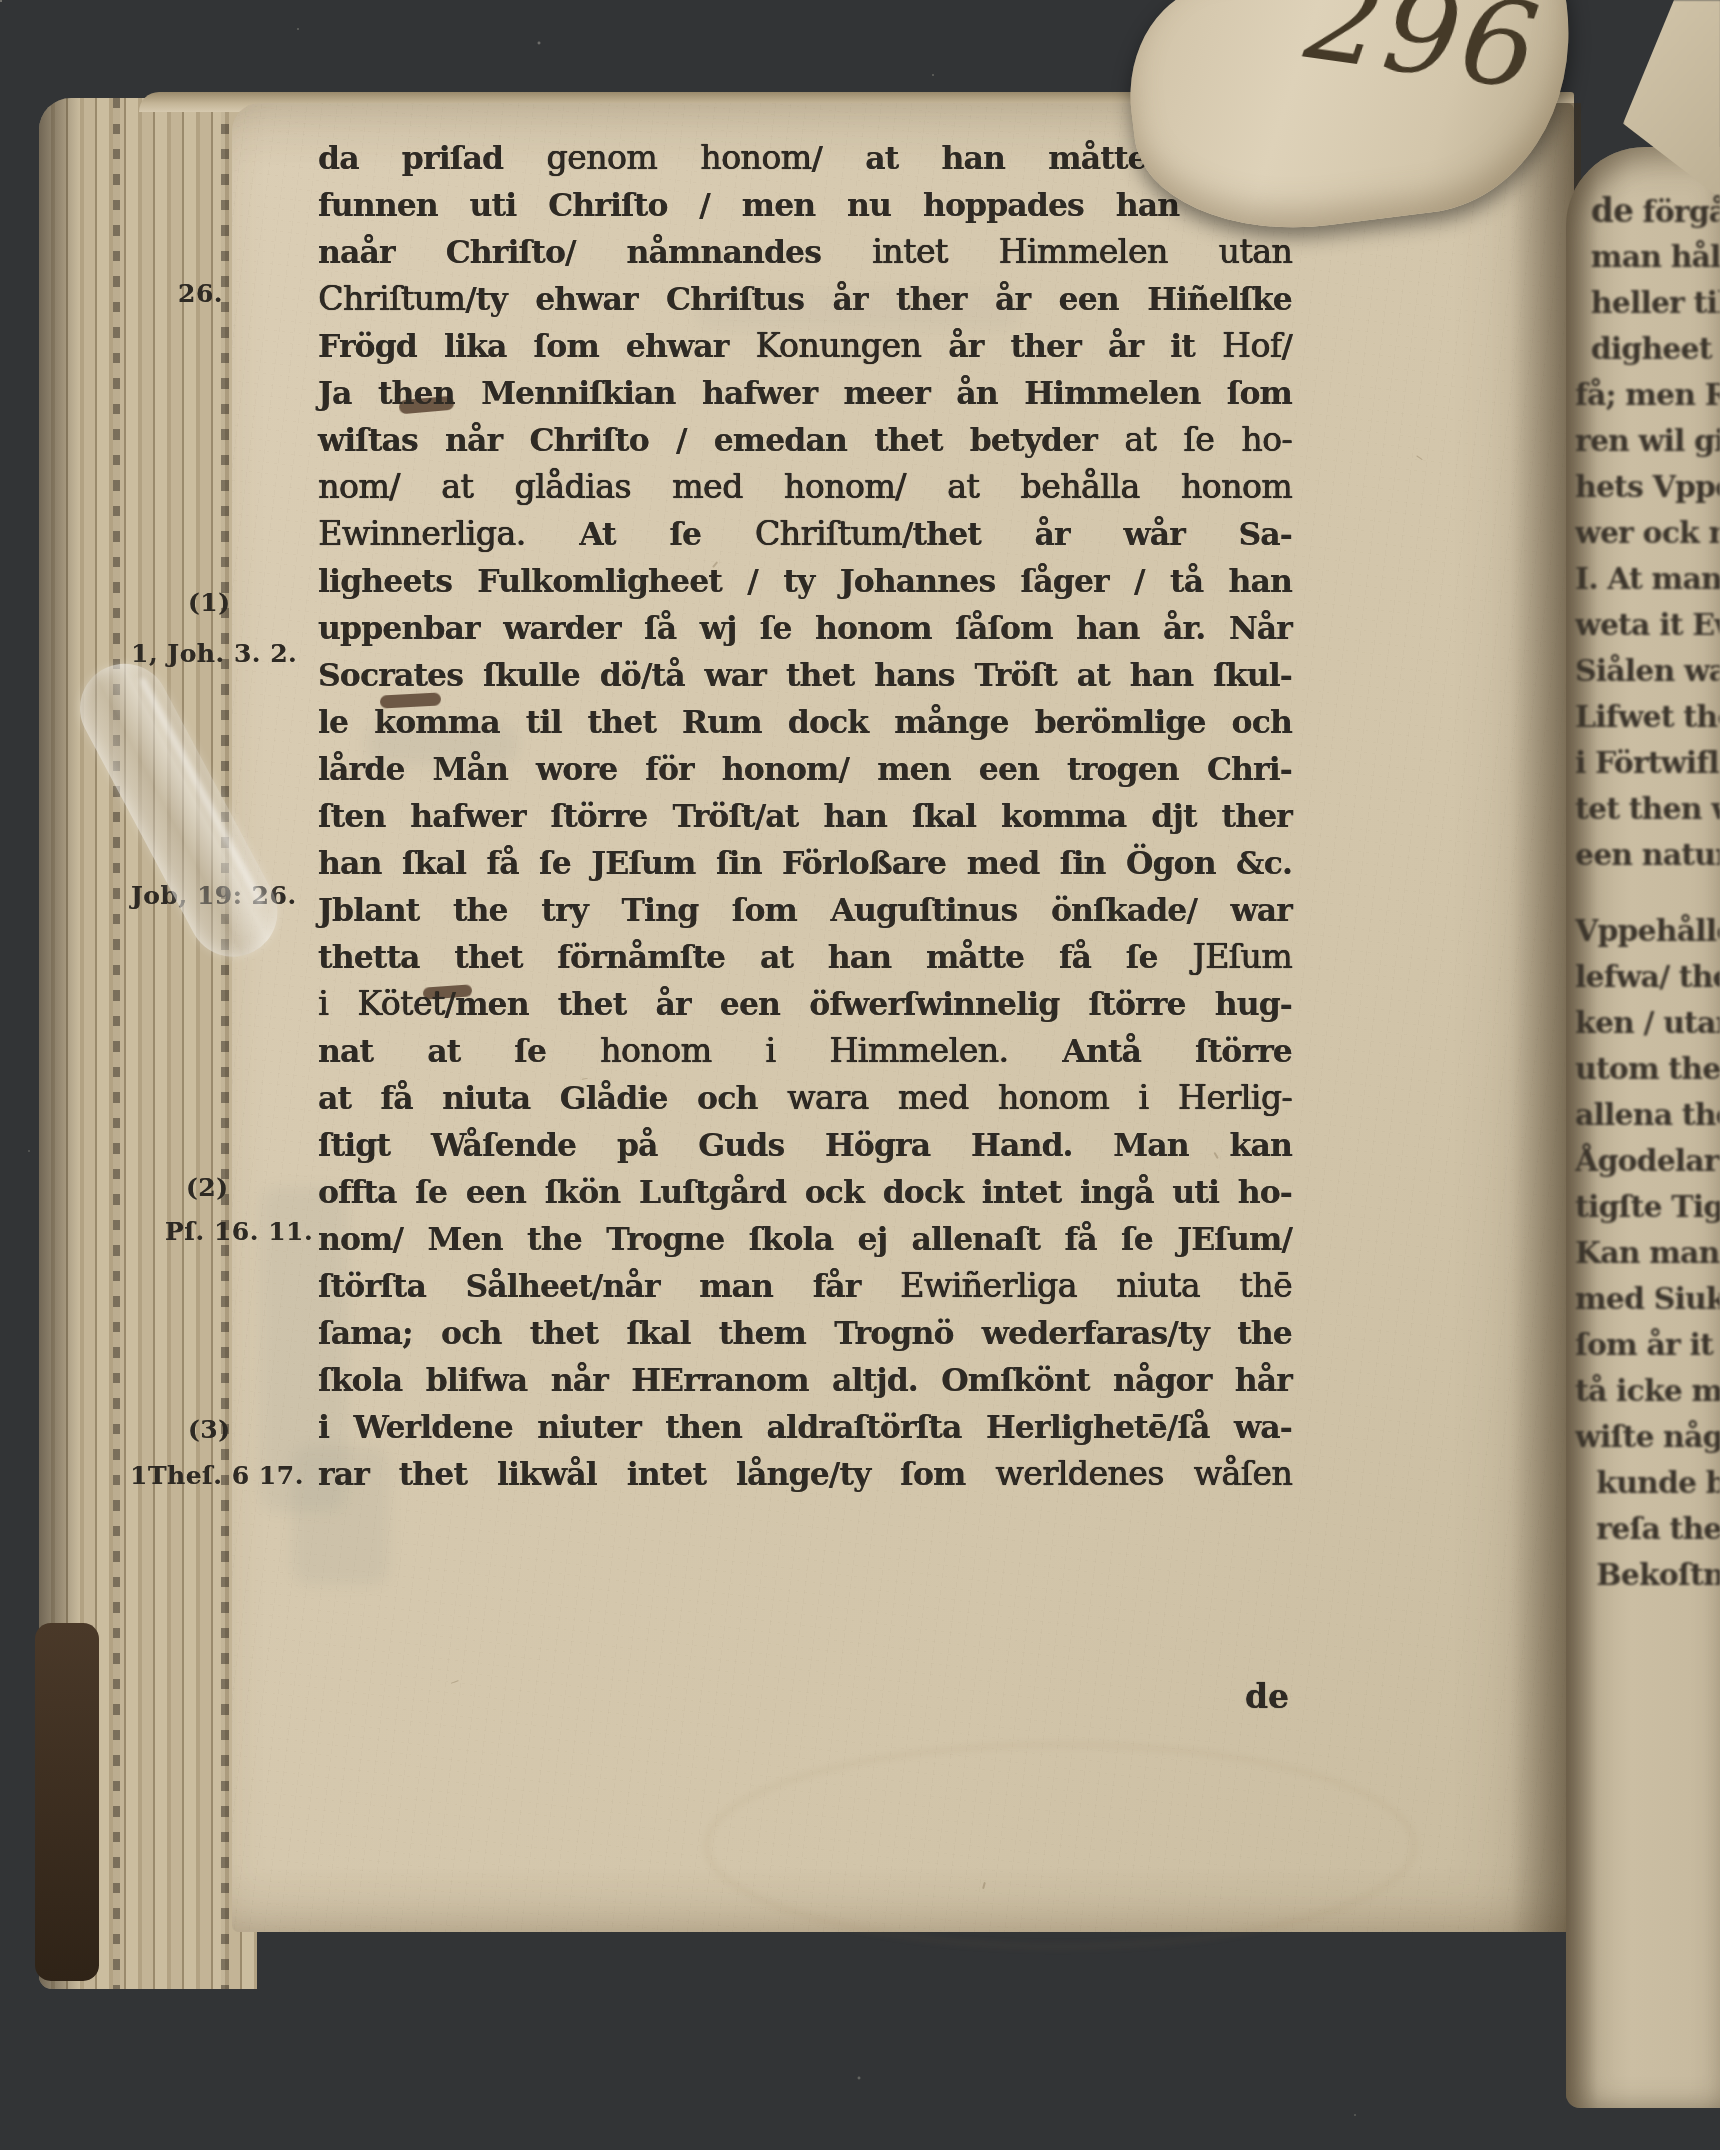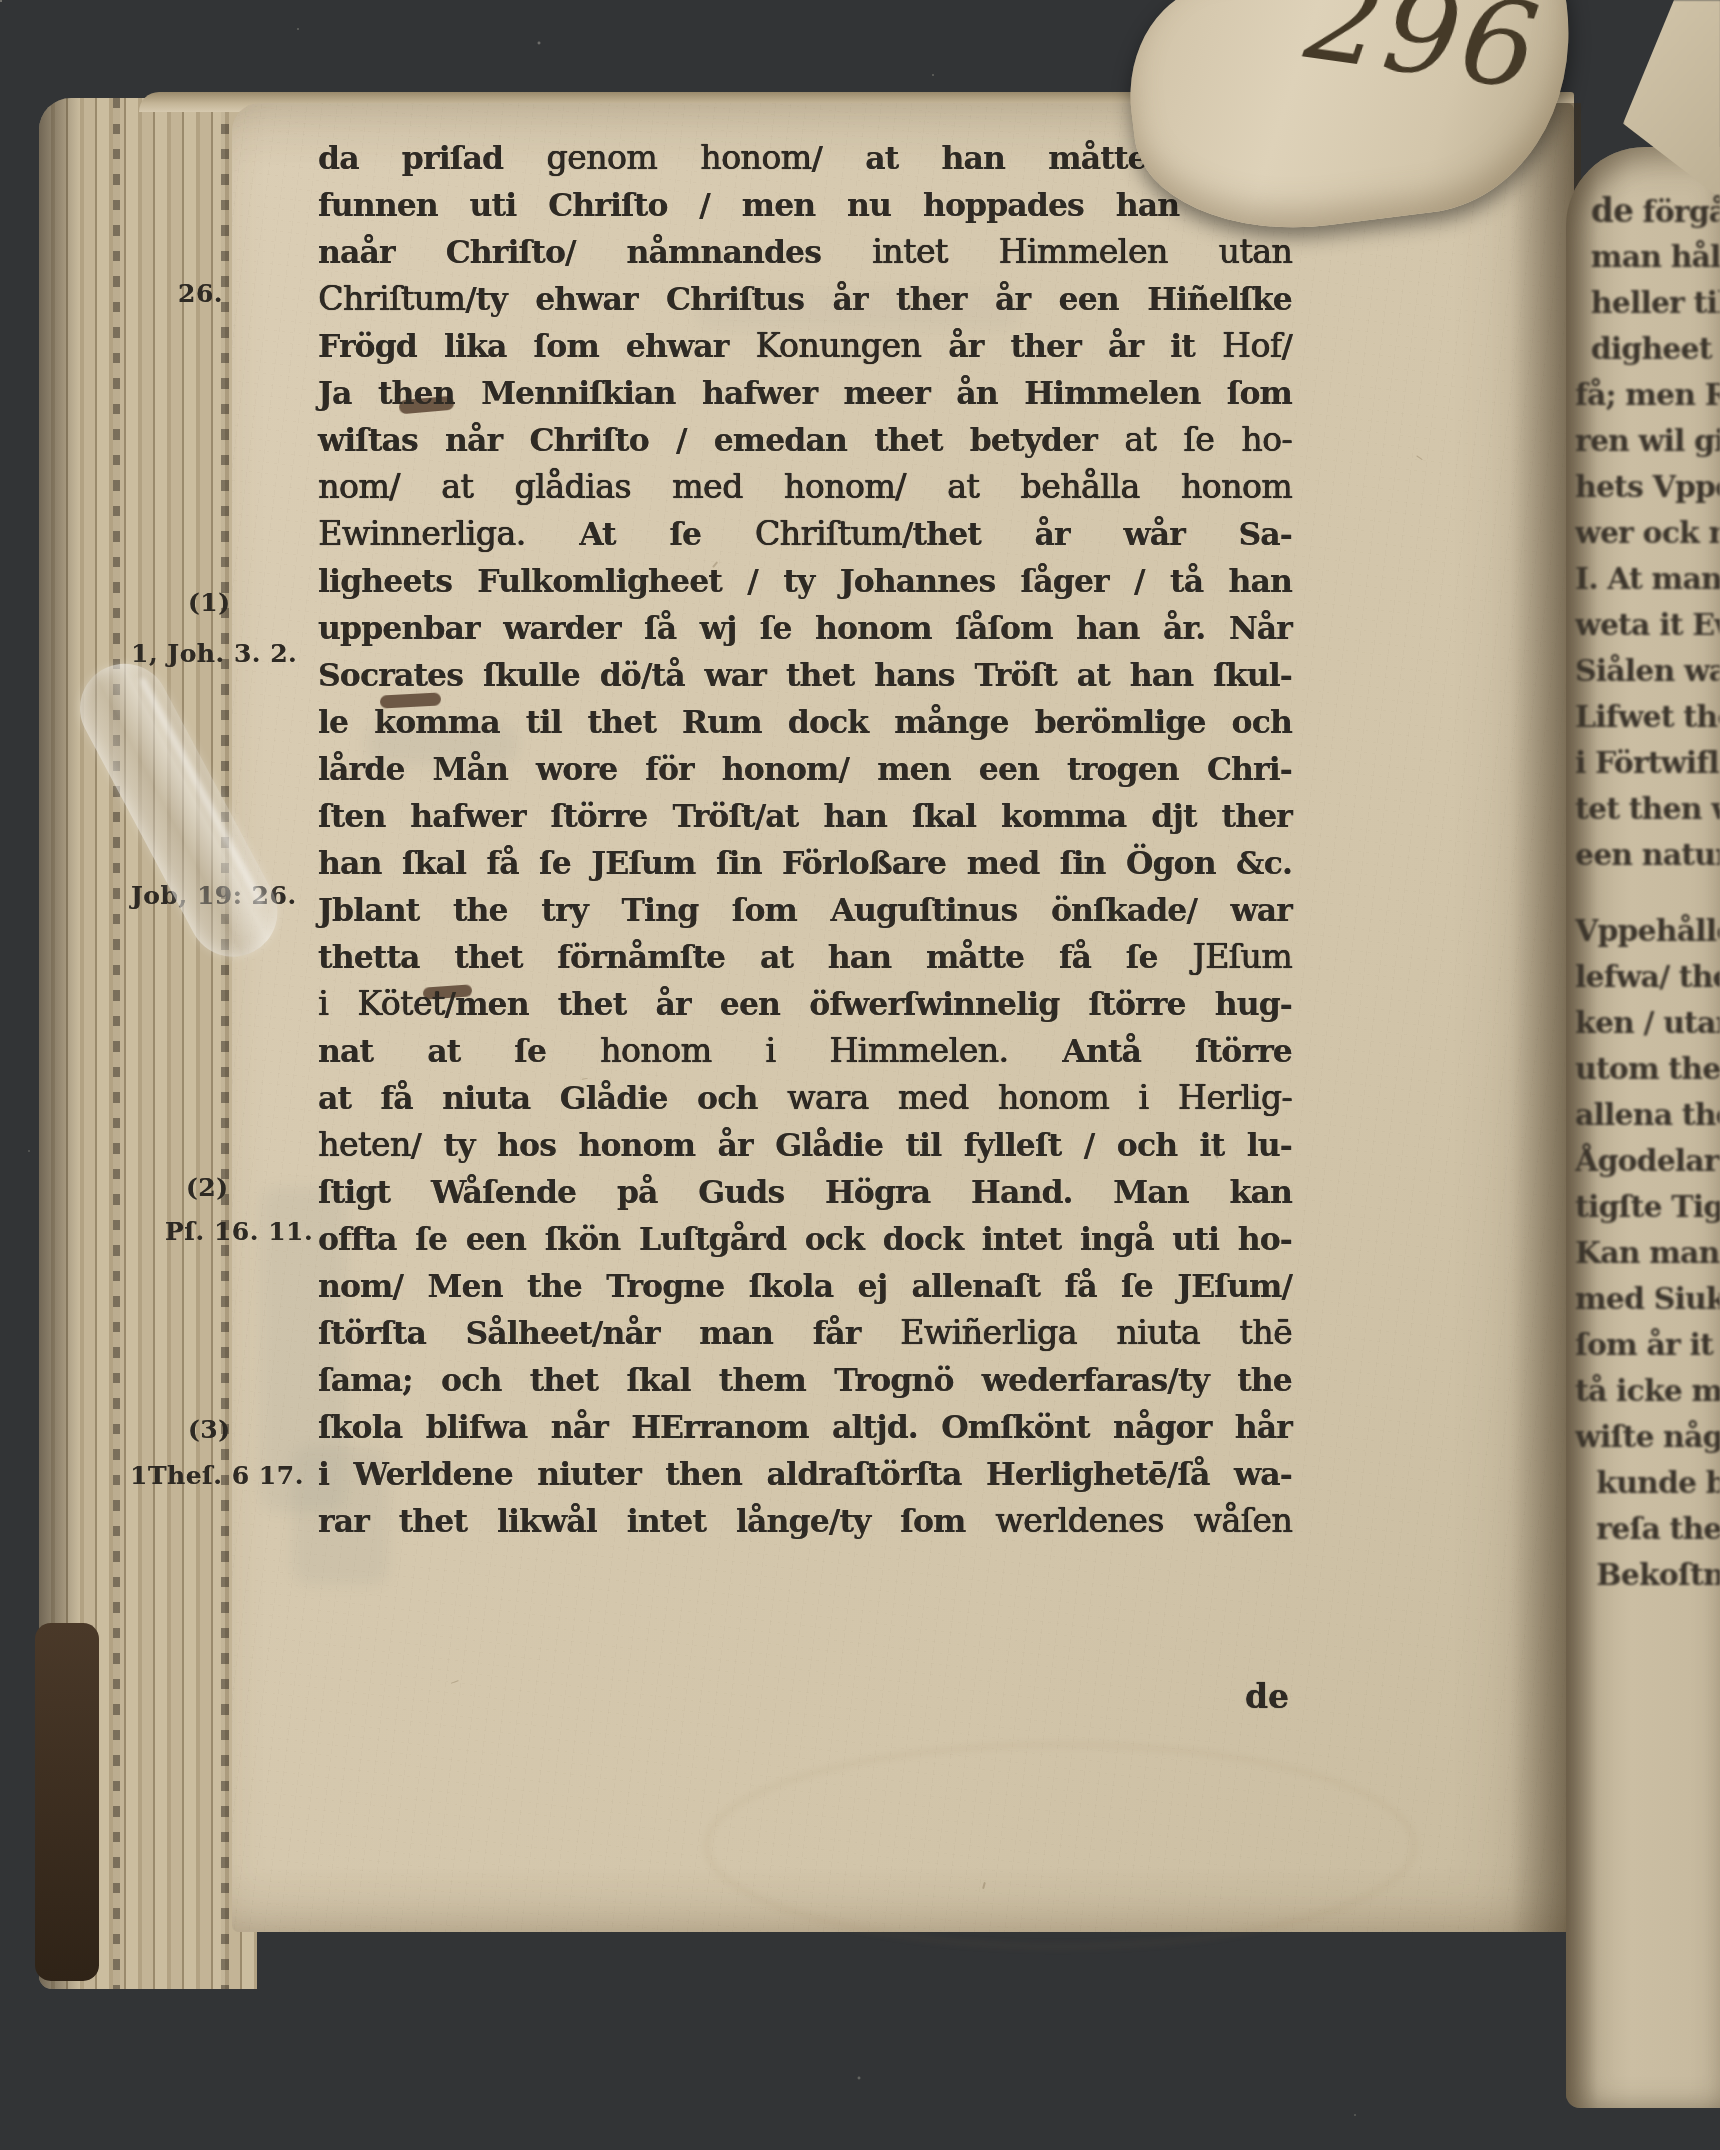--- a/index.html
+++ b/index.html
@@ -173,21 +173,20 @@
       <div class="text-line">Socrates ſkulle dö/tå war thet hans Tröſt at han ſkul-</div>
       <div class="text-line">le komma til thet Rum dock månge berömlige och</div>
       <div class="text-line">lårde Mån wore för honom/ men een trogen Chri-</div>
       <div class="text-line">ſten hafwer ſtörre Tröſt/at han ſkal komma djt ther</div>
       <div class="text-line">han ſkal få ſe JEſum ſin Förloßare med ſin Ögon &amp;c.</div>
       <div class="text-line">Jblant the try Ting ſom Auguſtinus önſkade/ war</div>
       <div class="text-line">thetta thet förnåmſte at han måtte få ſe <b>JEſum</b></div>
       <div class="text-line"><b>i Kötet</b>/men thet år een öfwerſwinnelig ſtörre hug-</div>
       <div class="text-line">nat at ſe <b>honom i Himmelen.</b> Antå ſtörre</div>
       <div class="text-line">at få niuta Glådie och <b>wara med honom i Herlig-</b></div>
-      <div class="text-line"><b>heten</b>/ ty hos honom år Glådie til fylleſt / och it lu-</div>
       <div class="text-line">ſtigt Wåſende på Guds Högra Hand. Man kan</div>
       <div class="text-line">offta ſe een ſkön Luſtgård ock dock intet ingå uti ho-</div>
       <div class="text-line">nom/ Men the Trogne ſkola ej allenaſt få ſe JEſum/</div>
       <div class="text-line">ſtörſta Sålheet/når man får <b>Ewiñerliga niuta thē</b></div>
       <div class="text-line">ſama; och thet ſkal them Trognö wederfaras/ty the</div>
       <div class="text-line">ſkola blifwa når HErranom altjd. Omſkönt någor hår</div>
       <div class="text-line">i Werldene niuter then aldraſtörſta Herlighetē/ſå wa-</div>
       <div class="text-line">rar thet likwål intet långe/ty ſom <b>werldenes wåſen</b></div>
     </div>
 

